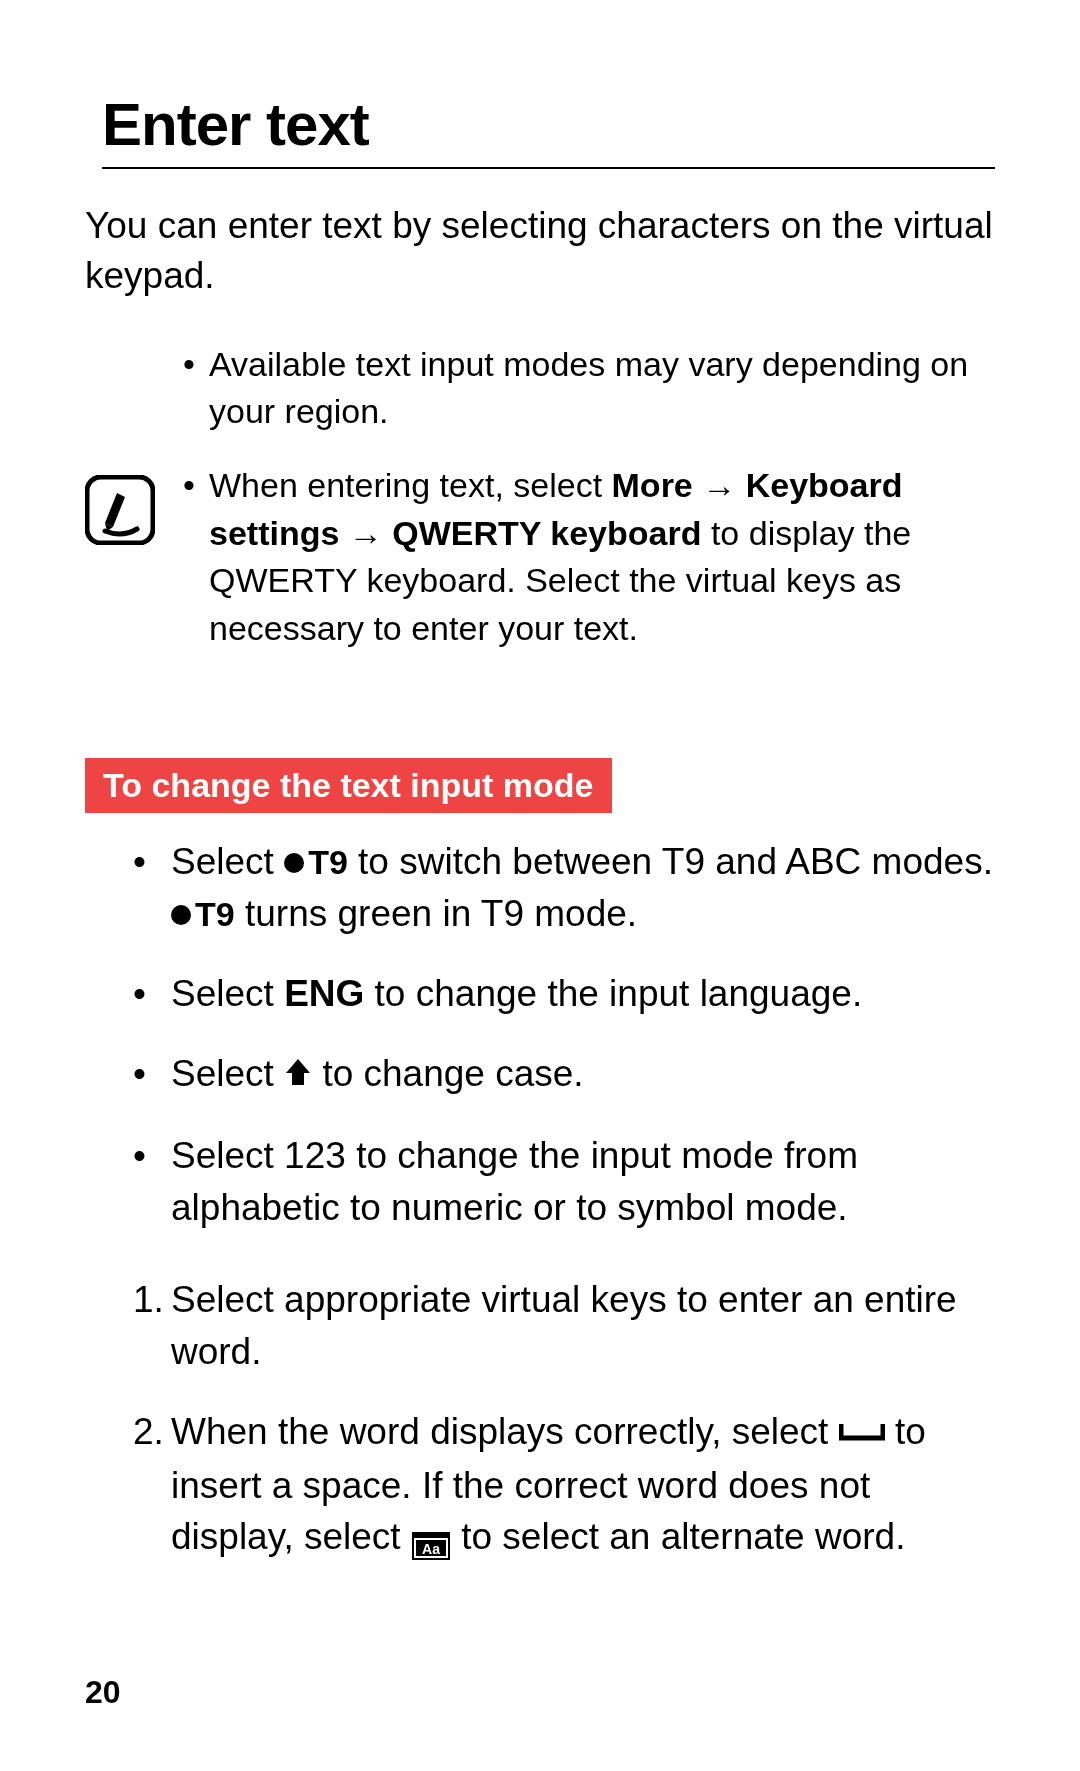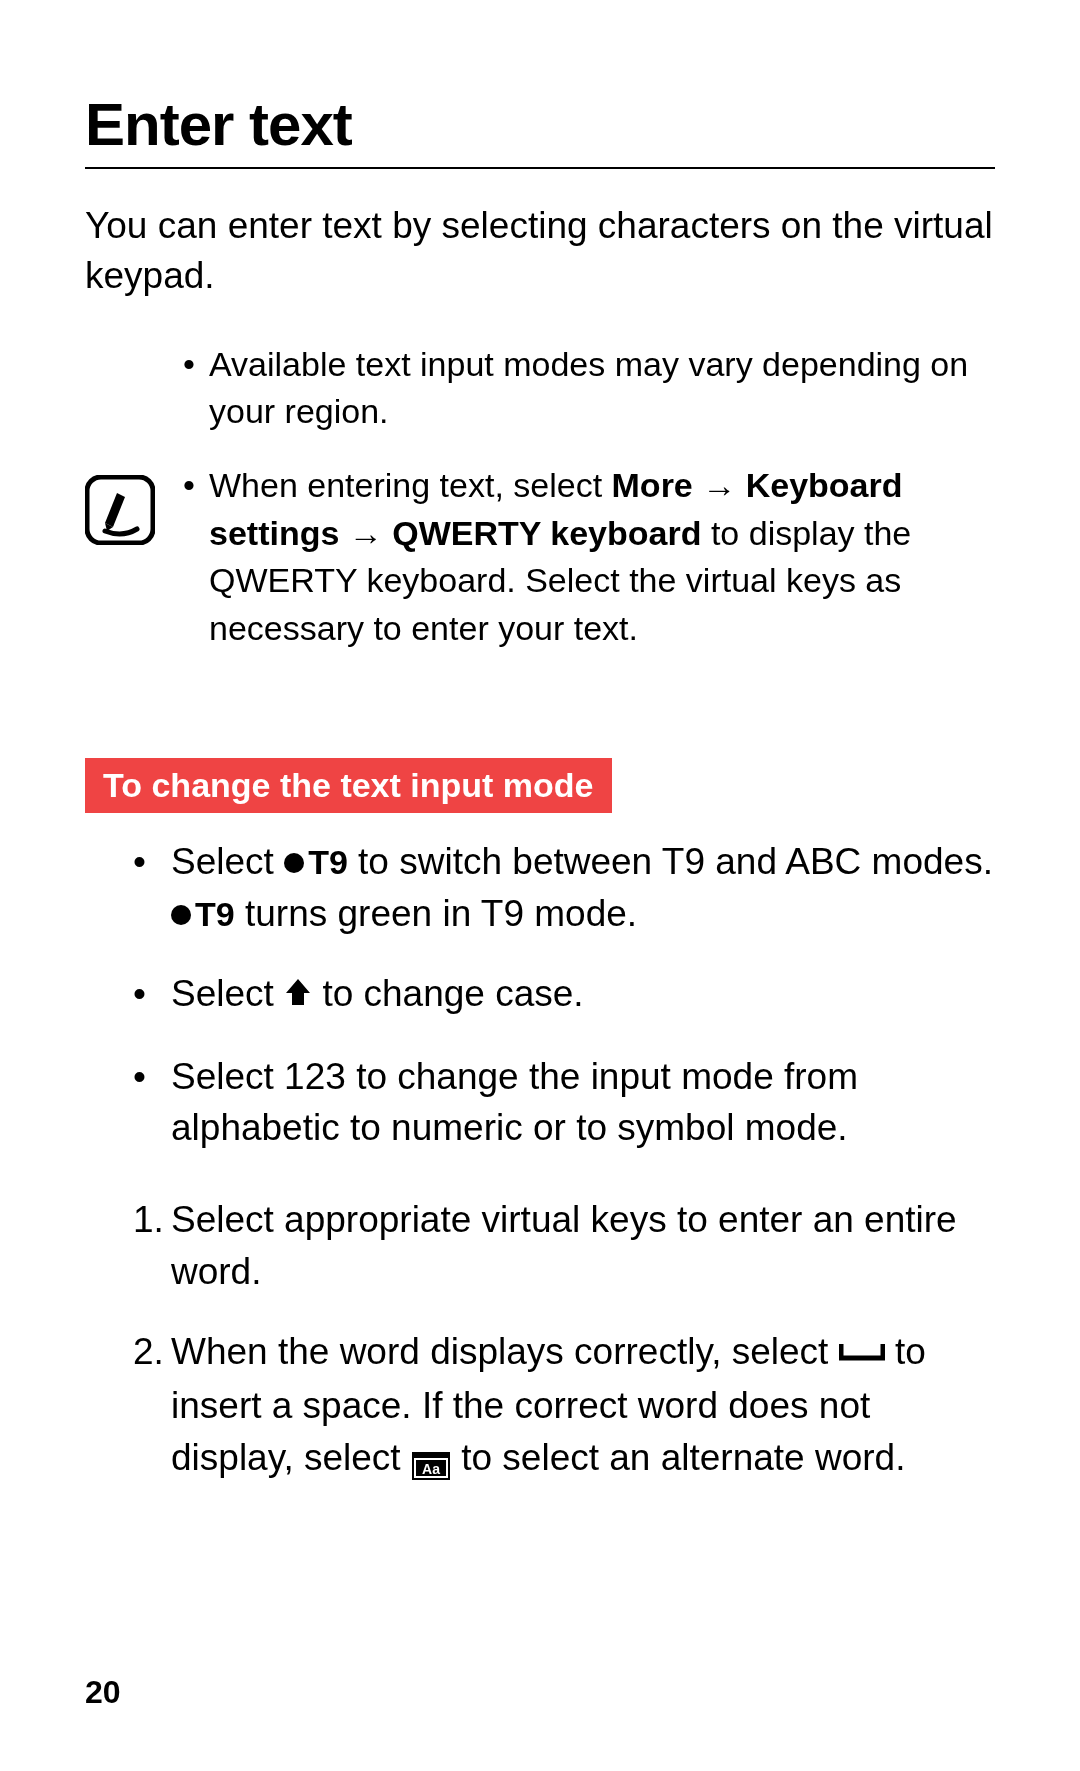--- a/index.html
+++ b/index.html
@@ -14,21 +14,21 @@
   .page {
     box-sizing: border-box;
     width: 1080px;
     height: 1771px;
     padding: 90px 85px 60px 85px;
     position: relative;
   }
   h1.title {
     font-size: 60px;
     font-weight: bold;
-    margin: 0 0 8px 0;
+    margin: 0 0 8px 17px;
     border-bottom: 2px solid #000;
     padding-bottom: 8px;
     letter-spacing: -1px;
   }
   .intro {
     font-size: 37px;
     line-height: 1.35;
     margin: 32px 0 40px 0;
     font-family: Arial, Helvetica, sans-serif;
   }
@@ -191,20 +191,23 @@
     <li>
       <span>Select </span><span class="inline-icon t9-icon">
           <span class="t9-dot"></span>
           <span>T9</span>
         </span><span> to switch between T9 and ABC modes. </span><span class="inline-icon t9-icon">
           <span class="t9-dot"></span>
           <span>T9</span>
         </span><span> turns green in T9 mode.</span>
     </li>
     <li>
+      <span>Select </span><span class="bold">ENG</span><span> to change the input language.</span>
+    </li>
+    <li>
       <span>Select </span><span class="inline-icon shift-icon"><svg viewBox="0 0 28 30">
             <path d="M14 2 L26 16 L20 16 L20 28 L8 28 L8 16 L2 16 Z" fill="#000"></path>
           </svg></span><span> to change case.</span>
     </li>
     <li>
       <span>Select 123 to change the input mode from alphabetic to numeric or to symbol mode.</span>
     </li>
   </ul>
 
 

